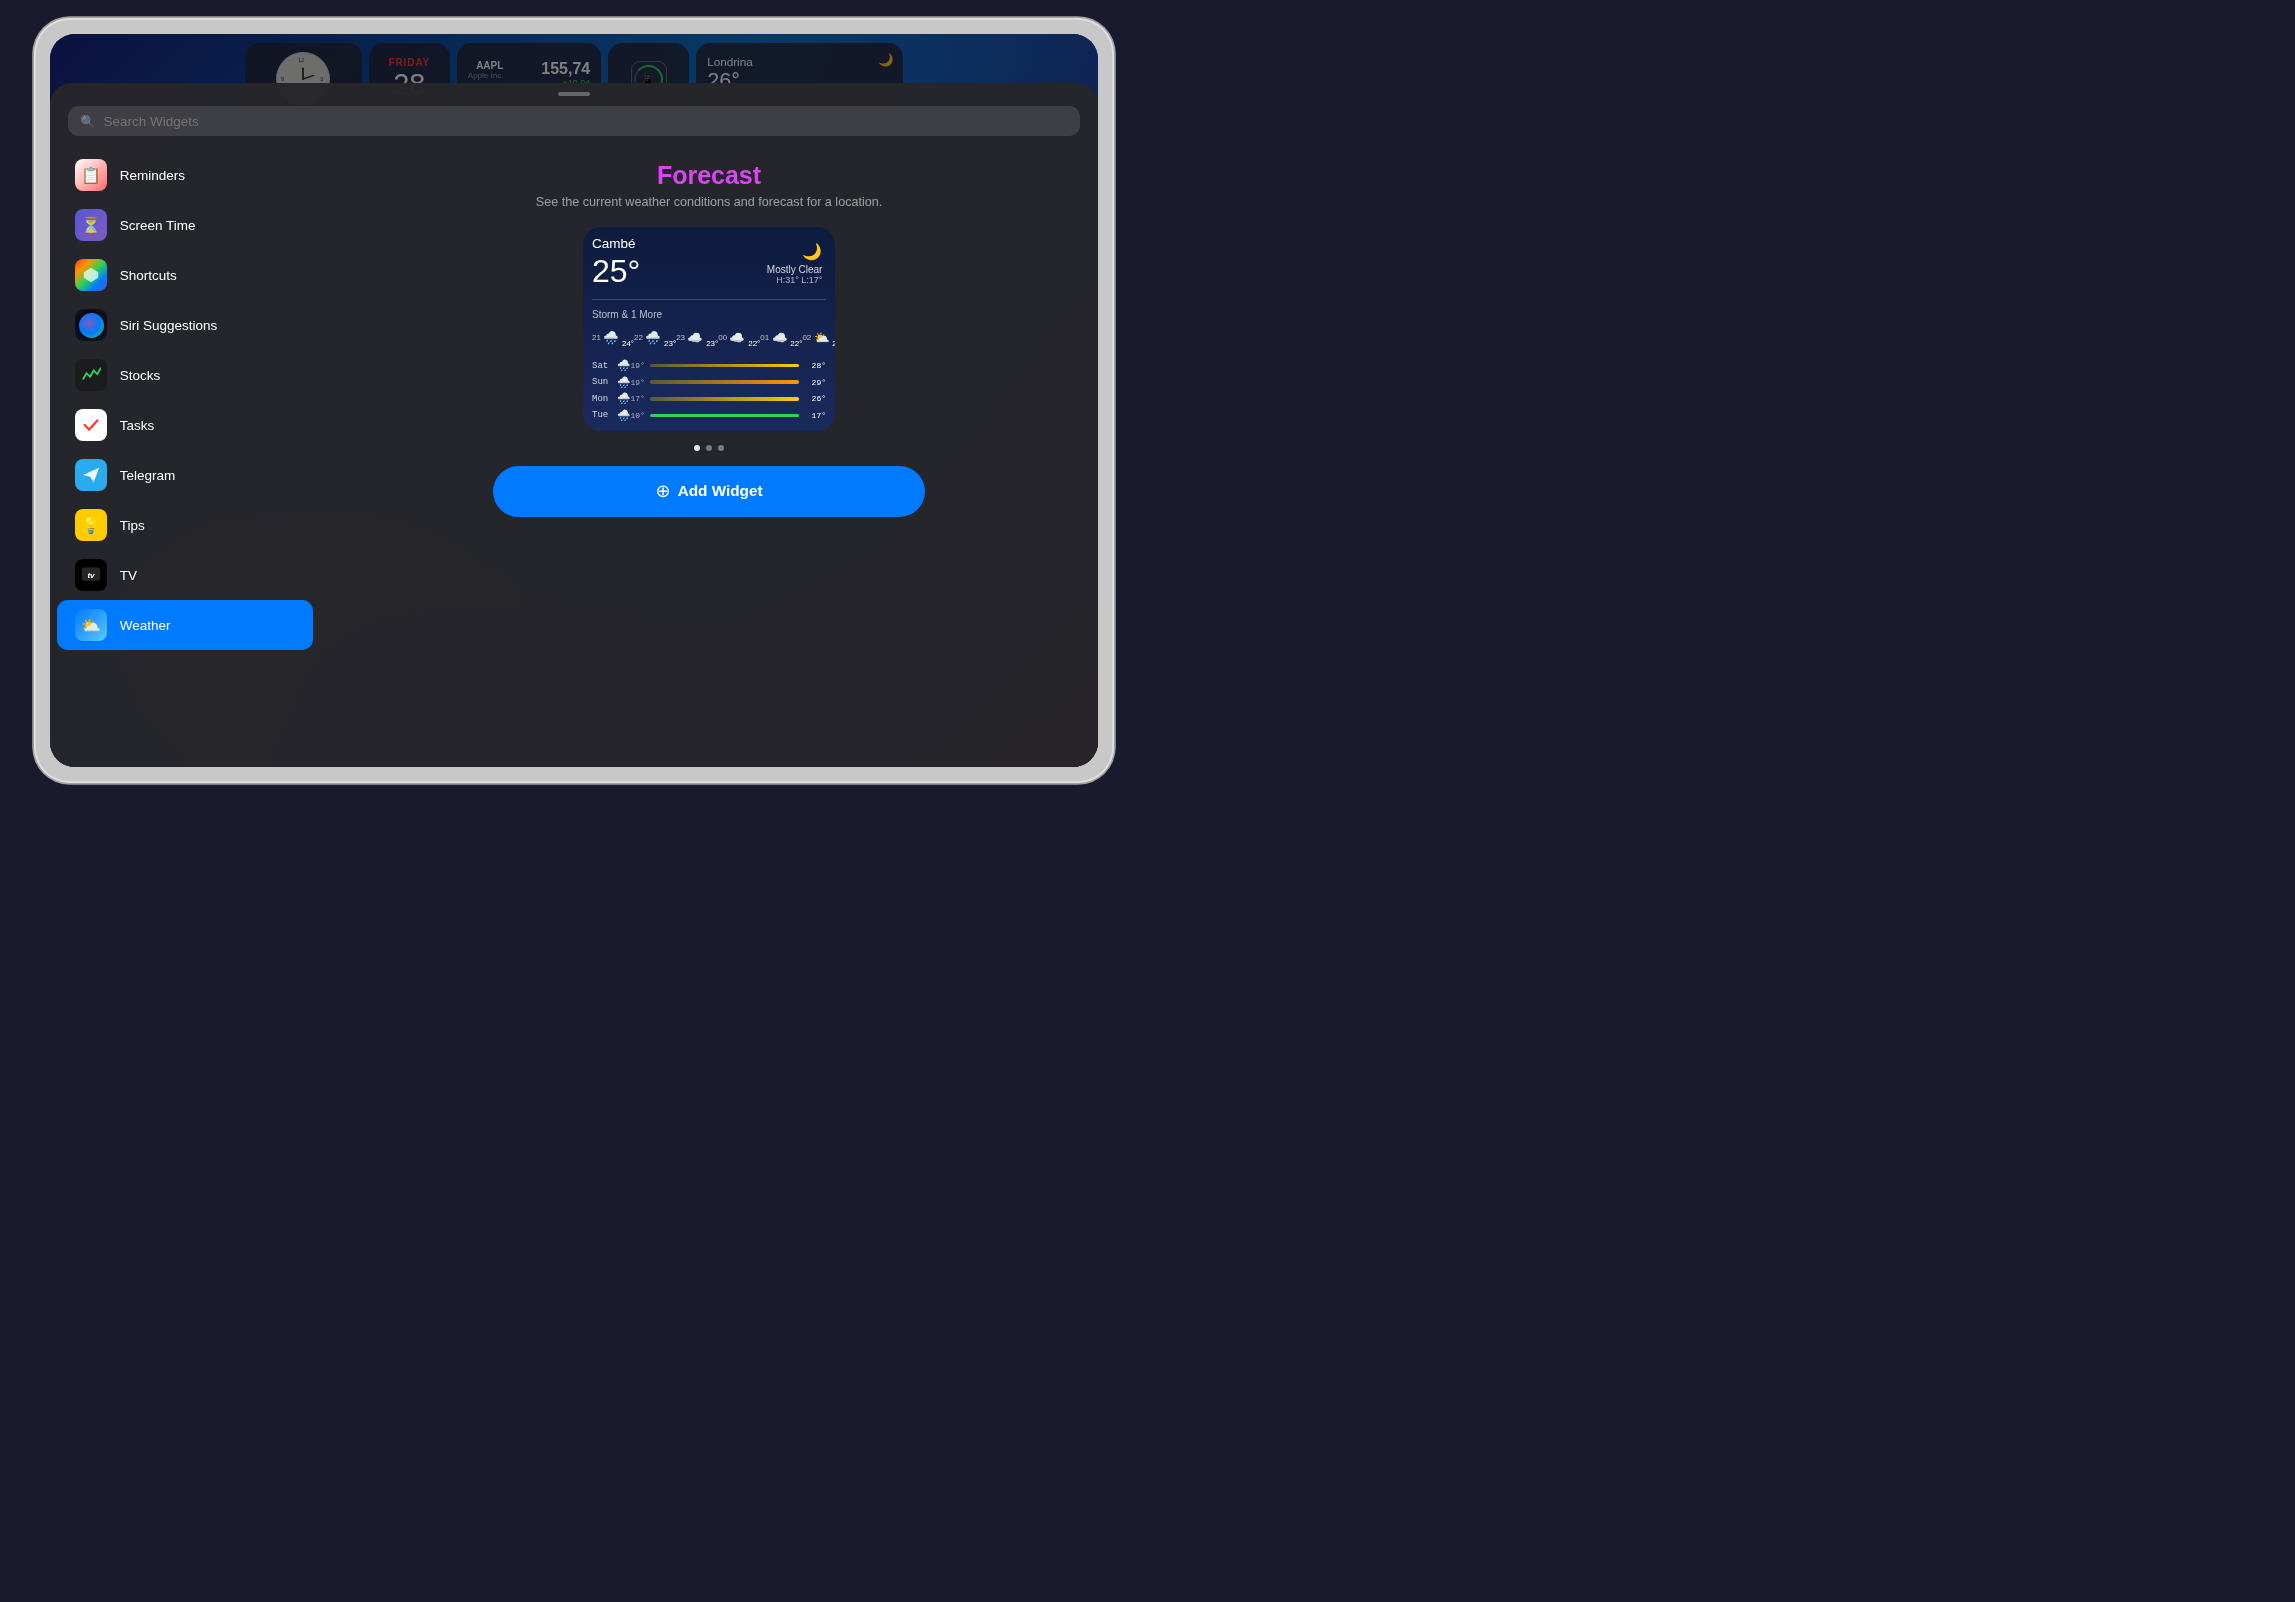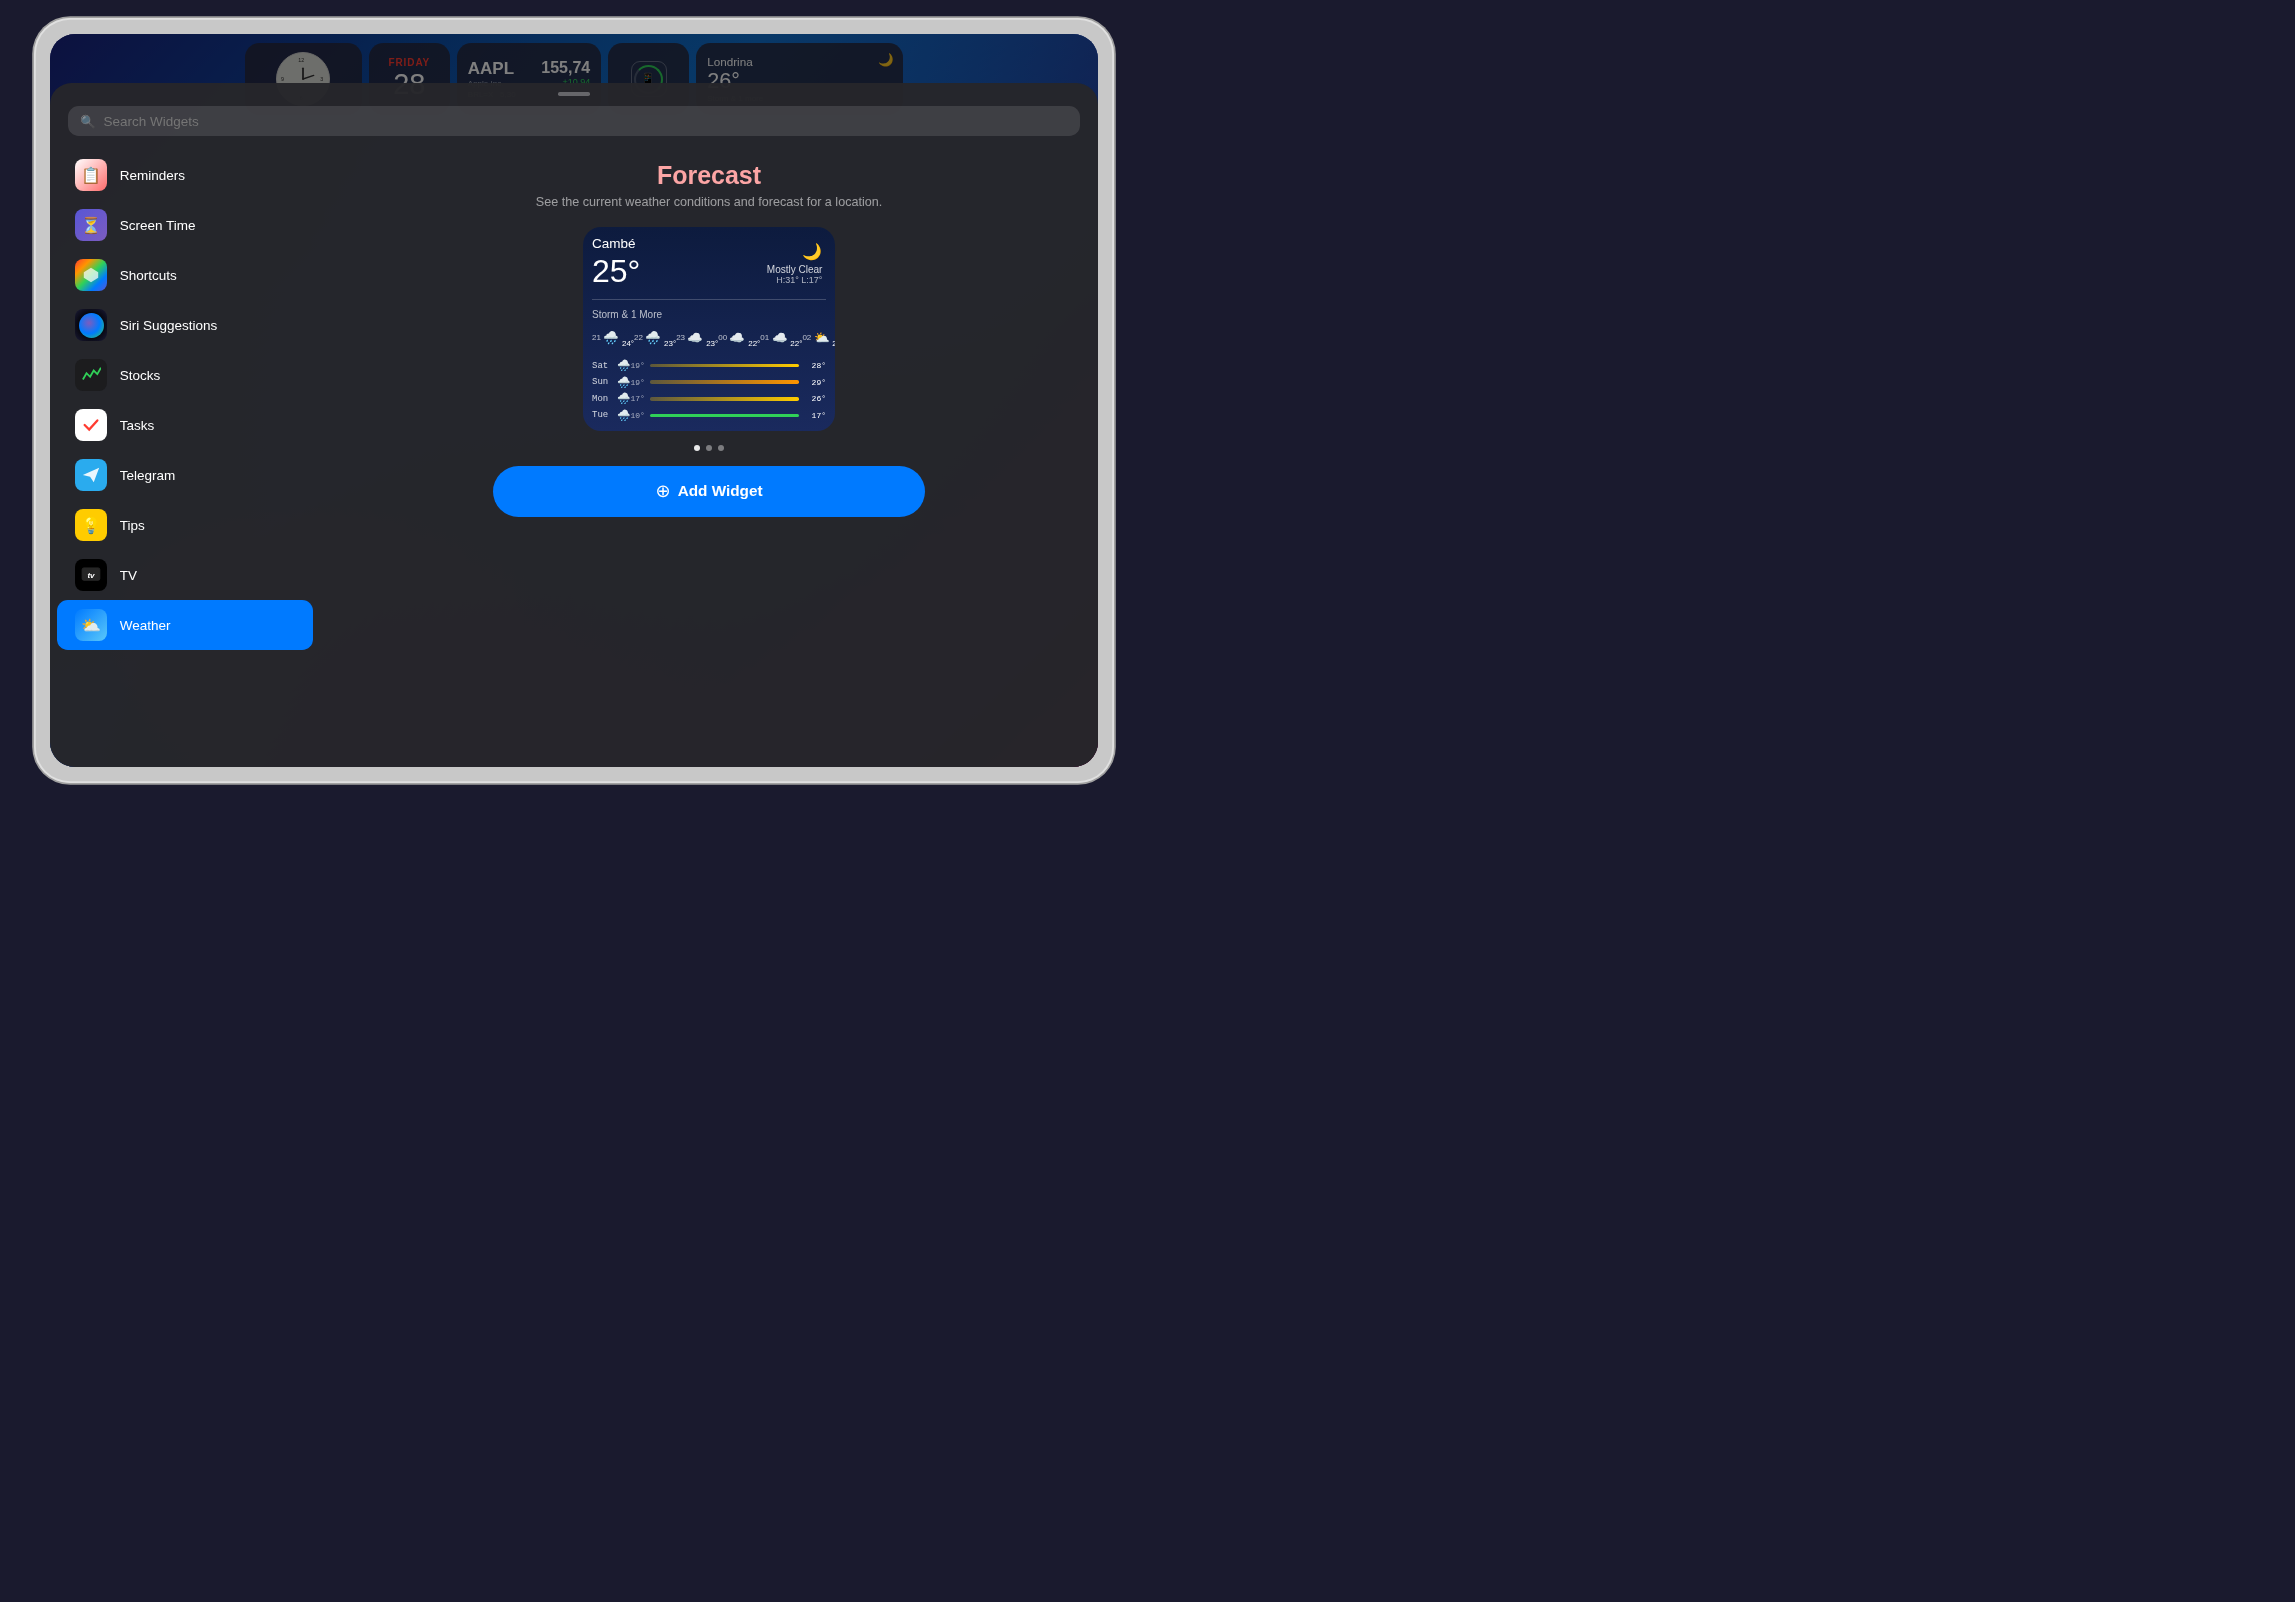--- a/index.html
+++ b/index.html
@@ -103,21 +103,21 @@
       padding: 7.2px 10.8px;
     }
 
     .stocks-widget {
       width: 144px;
       height: 72px;
     }
 
     .stocks-widget .ticker {
       color: #fff;
-      font-size: 17px;
+      font-size: 10px;
       font-weight: 600;
       text-align: right;
     }
     .stocks-widget .company {
       color: rgba(255,255,255,0.5);
       font-size: 8px;
     }
     .stocks-widget .price {
       color: #fff;
       font-size: 16px;
@@ -301,21 +301,21 @@
     .right-panel {
       flex: 1;
       display: flex;
       flex-direction: column;
       align-items: center;
       padding: 18px 27px;
       overflow-y: auto;
     }
 
     .widget-title {
-      color: #fca5a5;
+      color: #d946ef;
       font-size: 25px;
       font-weight: 700;
       margin-bottom: 5.4px;
     }
 
     .widget-subtitle {
       color: rgba(255,255,255,0.55);
       font-size: 12.6px;
       text-align: center;
       margin-bottom: 18px;

